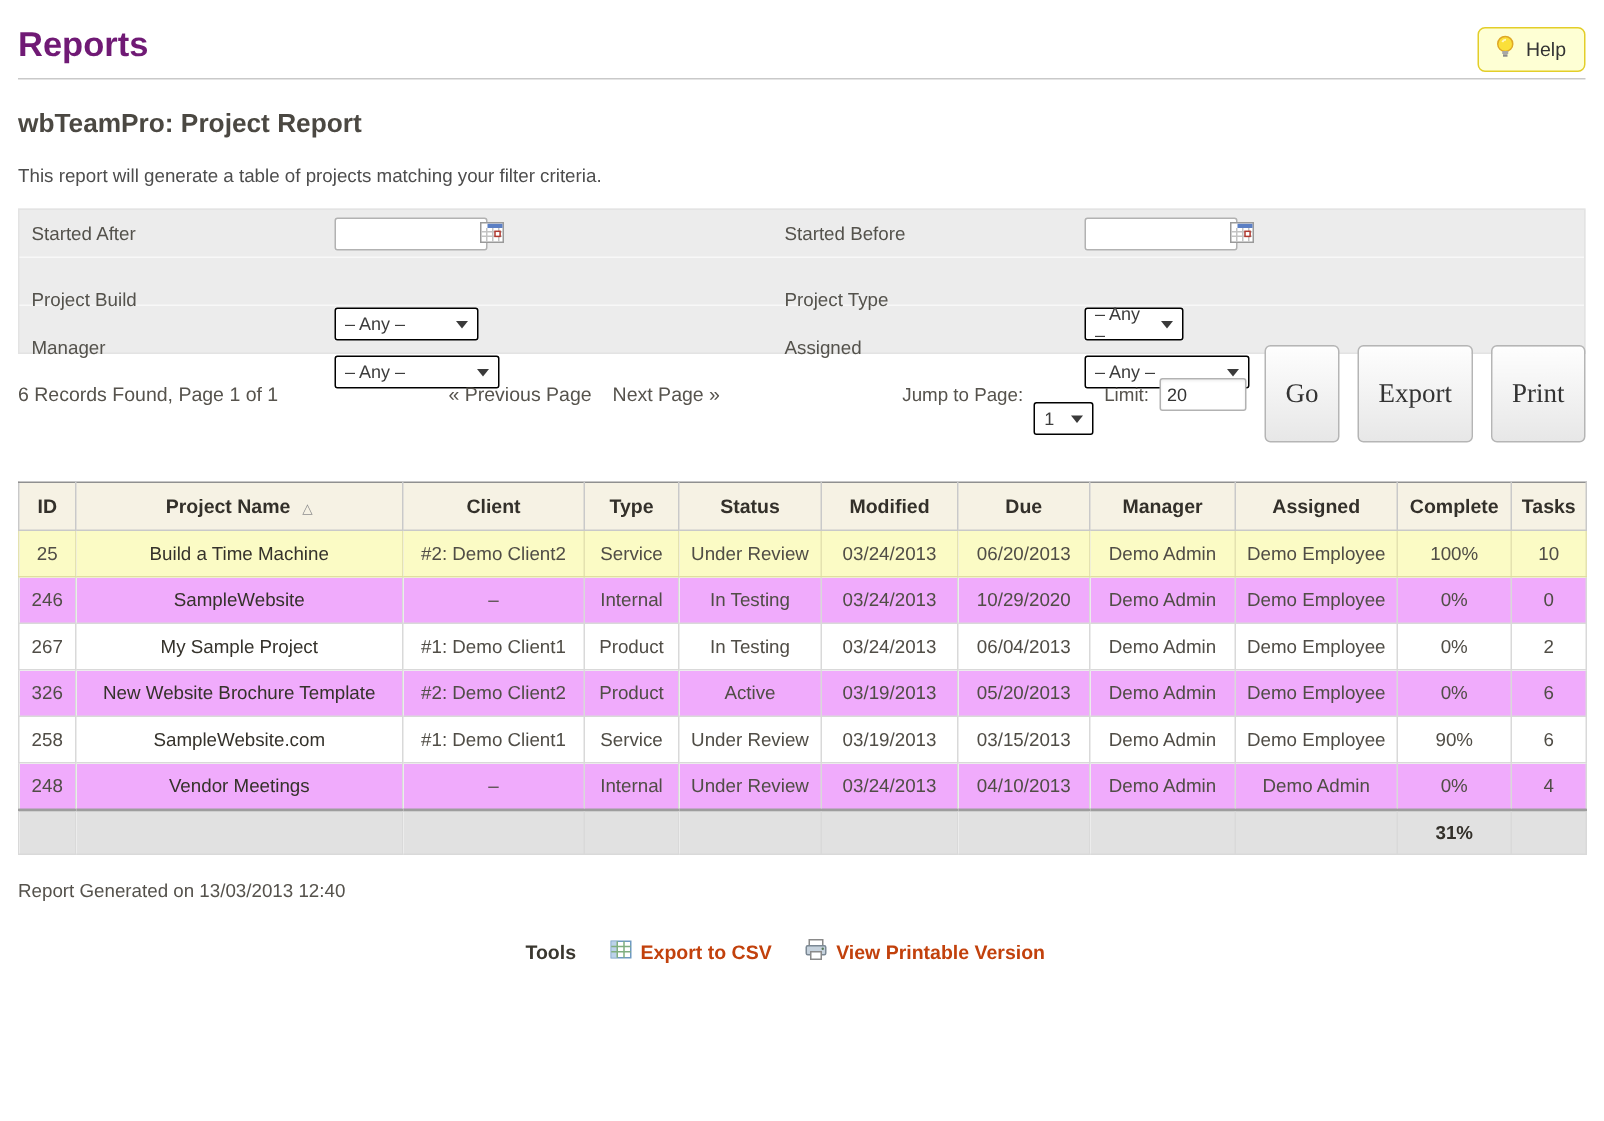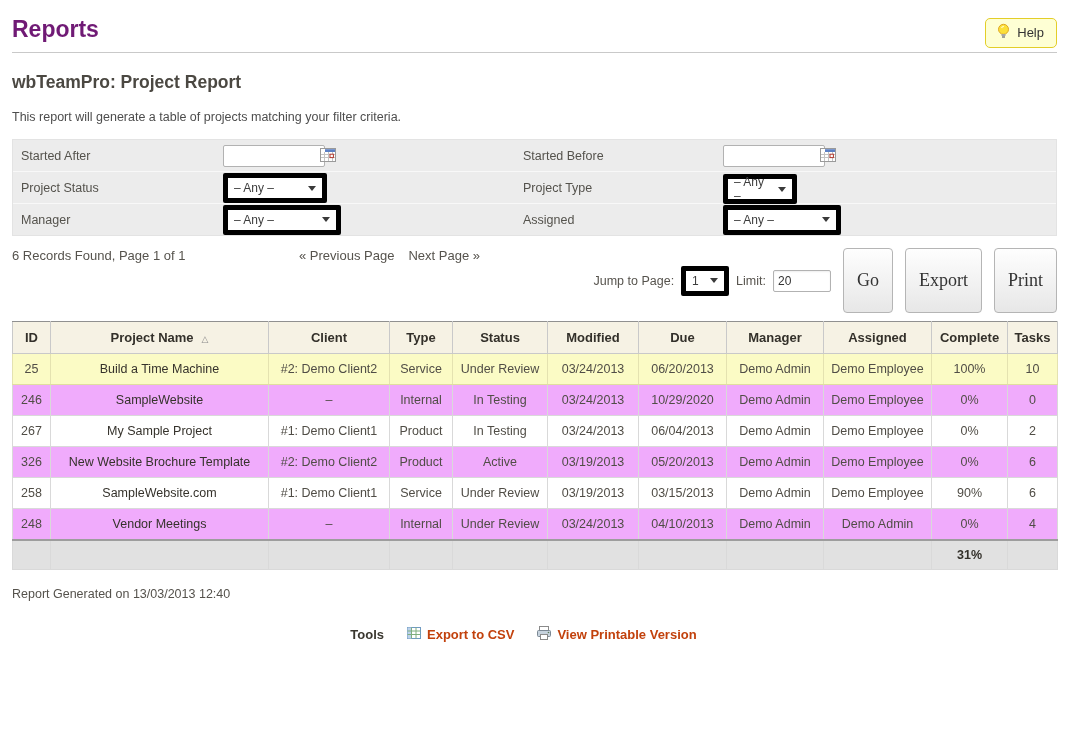--- a/index.html
+++ b/index.html
@@ -22,28 +22,28 @@
     height:31px;border-bottom:1px solid #f8f8f8;}
   .filter-row:last-child{border-bottom:none;}
   .flabel{font-size:12.5px;color:#54524c;padding-left:8px;}
   .text-input{height:18px;border:1px solid #b2b2b2;border-radius:2px;padding:1px 4px;
     font-size:12px;font-family:inherit;color:#333;box-shadow:inset 0 1px 2px rgba(0,0,0,.07);}
   .w141{width:141px;}.w146{width:146px;}.w48{width:48px;}
   .date-wrap{position:relative;width:102px;display:inline-block;}
   .date-input{width:92px;height:18px;border:1px solid #b2b2b2;border-radius:2px;padding:1px 4px;font-size:12px;font-family:inherit;}
   .cal-icon{position:absolute;right:-12px;top:2px;}
   .sel{display:inline-flex;align-items:center;justify-content:space-between;background:#fff;
-    border:5px solid #000000;border-radius:2px;height:20px;padding:0 6px;font-size:12px;color:#3d3d3d;cursor:pointer;}
+    border:1px solid #000000;border-radius:2px;height:20px;padding:0 6px;font-size:12px;color:#3d3d3d;cursor:pointer;margin-top:33px;}
   .sel-w96{width:82px;}.sel-w72{width:58px;}.sel-w65{width:52px;}.sel-w110{width:96px;}.sel-w38{width:26px;}
   .arrow{width:0;height:0;border-left:4px solid transparent;border-right:4px solid transparent;
     border-top:5px solid #3a3a3a;margin-left:8px;flex:none;}
   .client-wrap{display:flex;align-items:center;gap:5px;}
 
   
-  .pagebar{display:flex;align-items:flex-start;margin-top:12px;font-size:13px;color:#56534d;height:29px;}
+  .pagebar{display:flex;align-items:center;margin-top:12px;font-size:13px;color:#56534d;height:29px;}
   .records{width:287px;}
   .pnlink{color:#56534d;text-decoration:none;margin-right:14px;cursor:pointer;}
   .right-controls{margin-left:auto;display:flex;align-items:center;gap:7px;font-size:12.5px;}
   .btn{background:linear-gradient(#fefefe,#e7e7e7);border:1px solid #b5b5b5;border-radius:4px;
     padding:21px 13px;font-size:18px;color:#333;font-family:Liberation Serif, serif;cursor:pointer;margin-left:5px;}
 
   
   table{border-collapse:collapse;width:100%;table-layout:fixed;font-size:12.5px;margin-top:44px;}
   th{background:#f6f2e4;border:1px solid #c9c9c9;border-top:1px solid #909090;height:29px;
     font-weight:bold;color:#33302a;text-align:center;font-size:13px;cursor:pointer;}
@@ -112,21 +112,21 @@
             <rect x="0.5" y="1.5" width="15" height="13" fill="#fff" stroke="#9a9a9a"></rect>
             <rect x="5" y="2.2" width="10" height="2.8" fill="#5b7fc4"></rect>
             <path d="M1 7.5h14M1 10.5h14M4.5 5v9M8.5 5v9M12.5 5v9" stroke="#c3c3c3" fill="none"></path>
             <rect x="10" y="7.2" width="3.4" height="3.4" fill="#fff" stroke="#b0392f"></rect>
           </svg>
         </span>
       </span></span>
     </div>
 
     <div class="filter-row">
-      <span class="flabel">Project Status</span>
+      <span class="flabel">Project Build</span>
       <span><span class="sel sel-w96">
         <span>– Any –</span>
         <span class="arrow"></span>
       </span></span>
       <span class="flabel">Project Type</span>
       <span><span class="sel sel-w65">
         <span>– Any –</span>
         <span class="arrow"></span>
       </span></span>
     </div>

